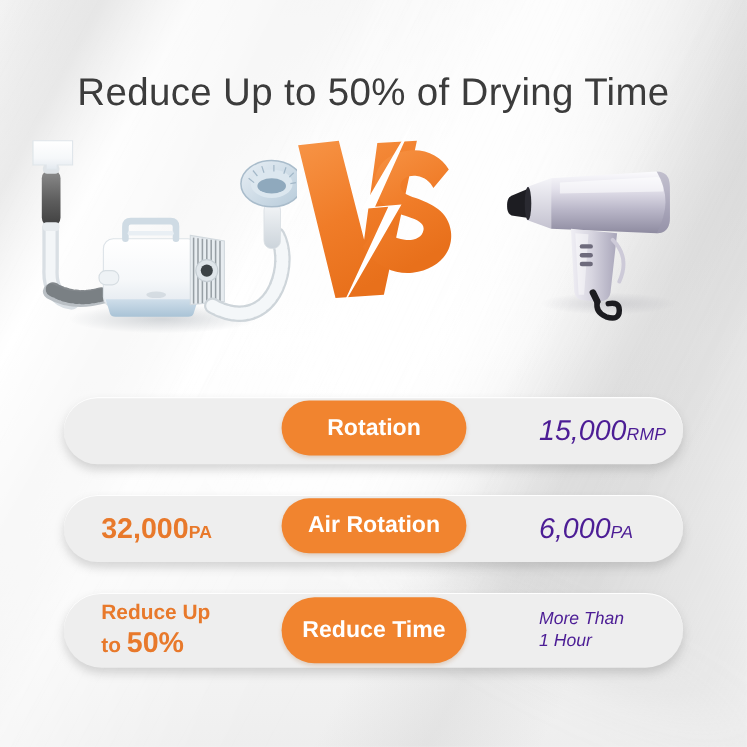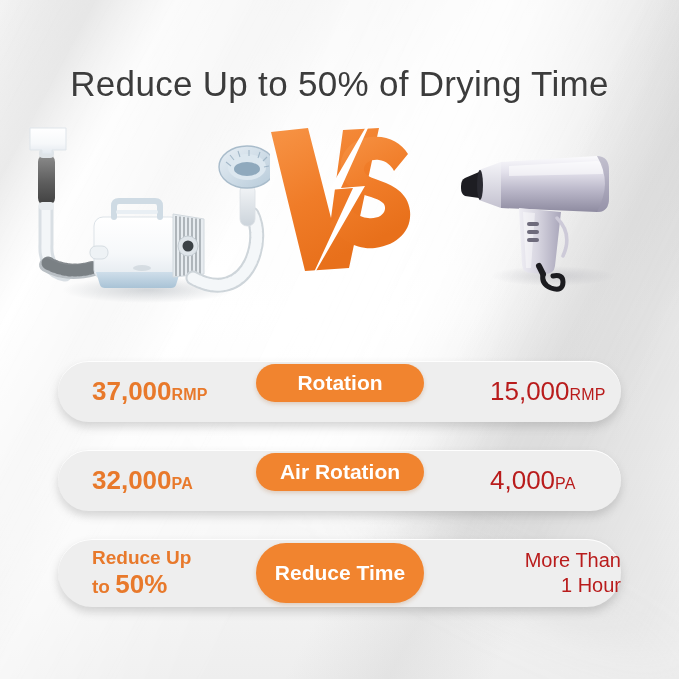--- a/index.html
+++ b/index.html
@@ -154,21 +154,21 @@
   .cell-left.two-line .big {
     font-size: 26px;
     font-weight: bold;
   }
 
   .pill {
     position: absolute;
     left: 198px;
     top: 3px;
     width: 168px;
-    height: 38px;
+    height: 50px;
     background: #f1842f;
     border-radius: 28px;
     display: flex;
     align-items: center;
     justify-content: center;
     color: #ffffff;
     font-size: 21px;
     font-weight: bold;
     box-shadow: 0 2px 4px rgba(170,100,40,0.25);
   }
@@ -177,34 +177,34 @@
     height: 60px;
     border-radius: 30px;
   }
 
   .cell-right {
     position: absolute;
     left: 382px;
     right: 0;
     padding-left: 50px;
     box-sizing: border-box;
-    color: #b91c1c;
+    color: #4c1d95;
     font-size: 26px;
     font-weight: normal;
     line-height: 1.05;
     text-align: left;
+    font-style: italic;
   }
   .cell-right .unit {
     font-size: 16px;
     letter-spacing: 0.2px;
   }
   .cell-right.two-line {
-    font-size: 20px;
+    font-size: 16px;
     line-height: 1.25;
-    text-align: right;
   }
 </style>
 </head>
 <body>
 
 <div id="poster">
 
   <div class="streak streak-a"></div>
   <div class="streak streak-b"></div>
   <div class="streak streak-c"></div>
@@ -375,33 +375,32 @@
 
         <path d="M86 148 Q84 158 94 162 Q106 166 106 156 Q106 148 96 150" stroke="#1c1c20" stroke-width="5" fill="none" stroke-linecap="round"></path>
         <path d="M86 148 L82 140" stroke="#1c1c20" stroke-width="6" stroke-linecap="round"></path>
       </svg>
     </div>
   </div>
 
   <div class="rows">
 
     <div class="row">
-      <div class="cell-left"><span>37,000</span><span class="unit">RMP</span></div>
       <div class="pill">
           <span>Rotation</span>
         </div>
       <div class="cell-right"><span>15,000</span><span class="unit">RMP</span></div>
     </div>
 
     <div class="row">
       <div class="cell-left"><span>32,000</span><span class="unit">PA</span></div>
       <div class="pill">
           <span>Air Rotation</span>
         </div>
-      <div class="cell-right"><span>4,000</span><span class="unit">PA</span></div>
+      <div class="cell-right"><span>6,000</span><span class="unit">PA</span></div>
     </div>
 
     <div class="row tall">
       <div class="cell-left two-line">
         <div>Reduce Up</div>
         <div><span>to </span><span class="big">50%</span></div>
       </div>
       <div class="pill">
           <span>Reduce Time</span>
         </div>

